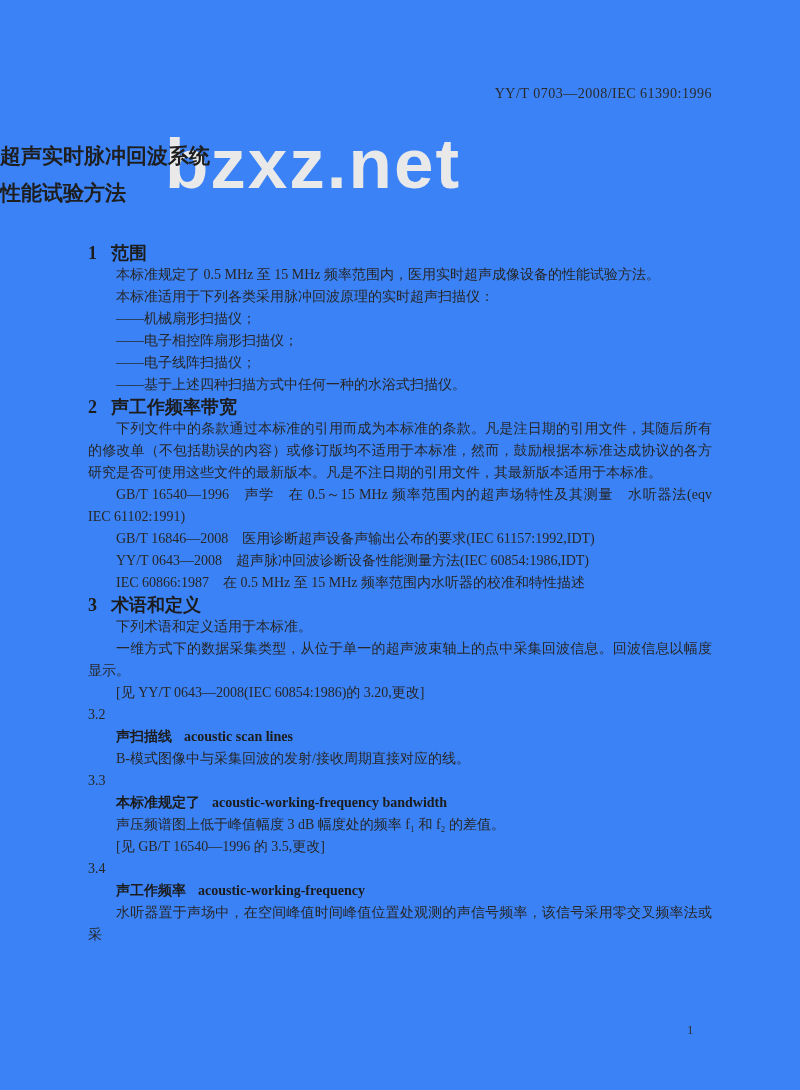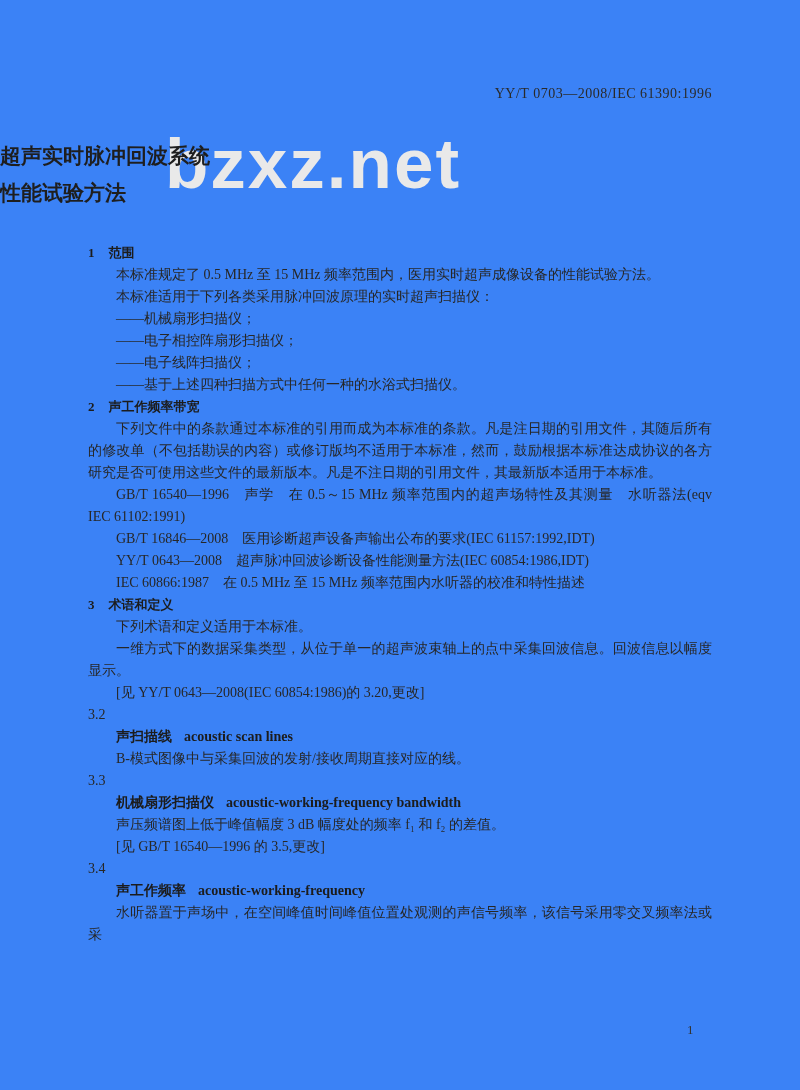--- a/index.html
+++ b/index.html
@@ -35,21 +35,21 @@
   }
   .content{
     position:absolute;left:88px;top:242px;width:624px;
     font-size:14px;line-height:22px;
     text-align:justify;color:#272727;
     z-index:1;
   }
   .content p{margin:0;}
   .ind{text-indent:2em;}
   .sec-h{
-    font-weight:bold;font-size:13px;
+    font-weight:bold;font-size:18px;
     margin:12px 0 10px 0;color:#1c1c1c;
   }
   .sec-h:first-child{margin-top:0;}
   .sec-h .num{margin-right:14px;}
   .term-num{margin-top:0;}
   .term-line{text-indent:2em;font-weight:bold;color:#1c1c1c;}
   .term-line .en{margin-left:12px;}
   .pageno{
     position:absolute;top:1022px;left:687px;
     font-size:13px;color:#333;
@@ -90,21 +90,21 @@
     <p class="ind">下列术语和定义适用于本标准。</p>
 
     <p class="ind">一维方式下的数据采集类型，从位于单一的超声波束轴上的点中采集回波信息。回波信息以幅度显示。</p>
     <p class="ind">[见 YY/T 0643—2008(IEC 60854:1986)的 3.20,更改]</p>
 
     <p class="term-num">3.2</p>
     <p class="term-line"><span>声扫描线</span><span class="en">acoustic scan lines</span></p>
     <p class="ind">B-模式图像中与采集回波的发射/接收周期直接对应的线。</p>
 
     <p class="term-num">3.3</p>
-    <p class="term-line"><span>机械扇形扫描仪</span><span class="en">acoustic-working-frequency bandwidth</span></p>
+    <p class="term-line"><span>本标准规定了</span><span class="en">acoustic-working-frequency bandwidth</span></p>
     <p class="ind">声压频谱图上低于峰值幅度 3 dB 幅度处的频率 f₁ 和 f₂ 的差值。</p>
     <p class="ind">[见 GB/T 16540—1996 的 3.5,更改]</p>
 
     <p class="term-num">3.4</p>
     <p class="term-line"><span>声工作频率</span><span class="en">acoustic-working-frequency</span></p>
     <p class="ind">水听器置于声场中，在空间峰值时间峰值位置处观测的声信号频率，该信号采用零交叉频率法或采</p>
 
   </div>
 
   <div class="pageno">1</div>

